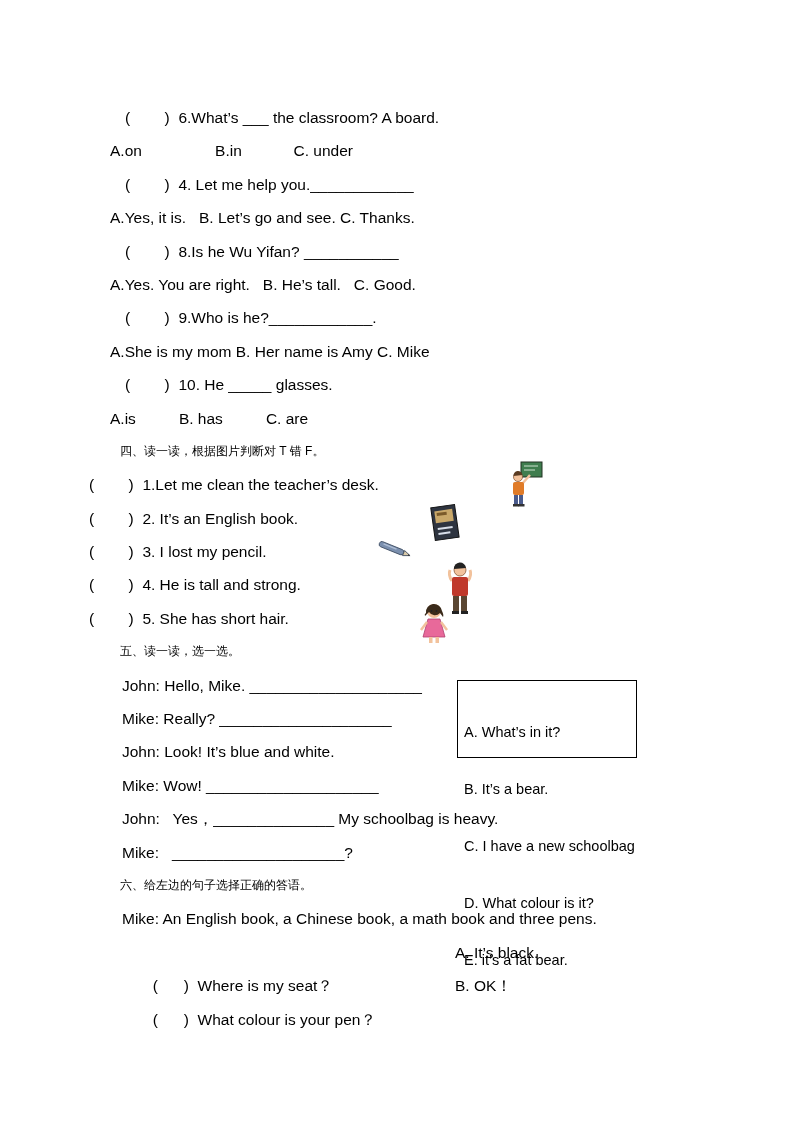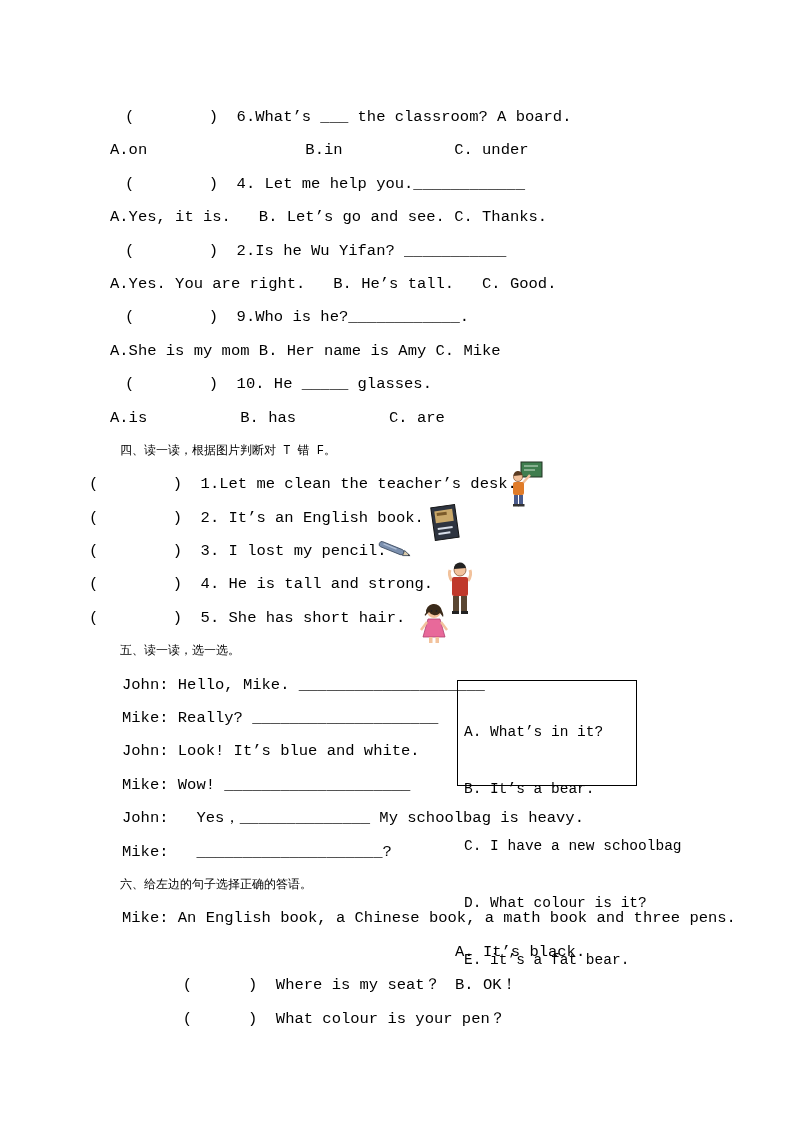--- a/index.html
+++ b/index.html
@@ -1,57 +1,57 @@
 <!DOCTYPE html>
 <html><head>
 <meta charset="utf-8">
 <style>
   html,body{margin:0;padding:0;background:#fff;}
   .page{
     position:relative;
     width:793px;height:1122px;
     background:#ffffff;
-    font-family:Liberation Mono, monospace;
+    font-family:Liberation Sans, sans-serif;
     font-size:15.5px;
     color:#000;
     overflow:hidden;
   }
   .content{position:absolute;top:101px;left:0;width:793px;}
   .line{height:33.4px;line-height:33.4px;white-space:pre;}
   .q{padding-left:125px;}
   .opt{padding-left:110px;}
   .sec{padding-left:120px;font-size:12px;}
   .tf{padding-left:89px;}
   .dlg{padding-left:122px;}
   .match{padding-left:127px;position:relative;}
   .match .ans{position:absolute;left:455px;top:0;}
   .options-box{
     position:absolute;left:457px;top:680px;
-    width:180px;height:106px;
+    width:180px;height:78px;
     border:1.5px solid #000;
     box-sizing:border-box;
     padding:4px 6px;
     font-size:14.5px;line-height:19px;
     white-space:pre;
   }
   .pic{position:absolute;}
   svg{display:block;}
 </style>
 </head>
 <body>
 
 <div class="page">
 
   <div class="content">
 
     <div class="line q">(        )  6.What’s ___ the classroom? A board.</div>
     <div class="line opt">A.on                 B.in            C. under</div>
     <div class="line q">(        )  4. Let me help you.____________</div>
     <div class="line opt">A.Yes, it is.   B. Let’s go and see. C. Thanks.</div>
-    <div class="line q">(        )  2.Is he Wu Yifan? ___________</div>
+    <div class="line q">(        )  8.Is he Wu Yifan? ___________</div>
     <div class="line opt">A.Yes. You are right.   B. He’s tall.   C. Good.</div>
     <div class="line q">(        )  9.Who is he?____________.</div>
     <div class="line opt">A.She is my mom B. Her name is Amy C. Mike</div>
     <div class="line q">(        )  10. He _____ glasses.</div>
     <div class="line opt">A.is          B. has          C. are</div>
 
     <div class="line sec">四、读一读，根据图片判断对 T 错 F。</div>
     <div class="line tf">(        )  1.Let me clean the teacher’s desk.</div>
     <div class="line tf">(        )  2. It’s an English book.</div>
     <div class="line tf">(        )  3. I lost my pencil.</div>

